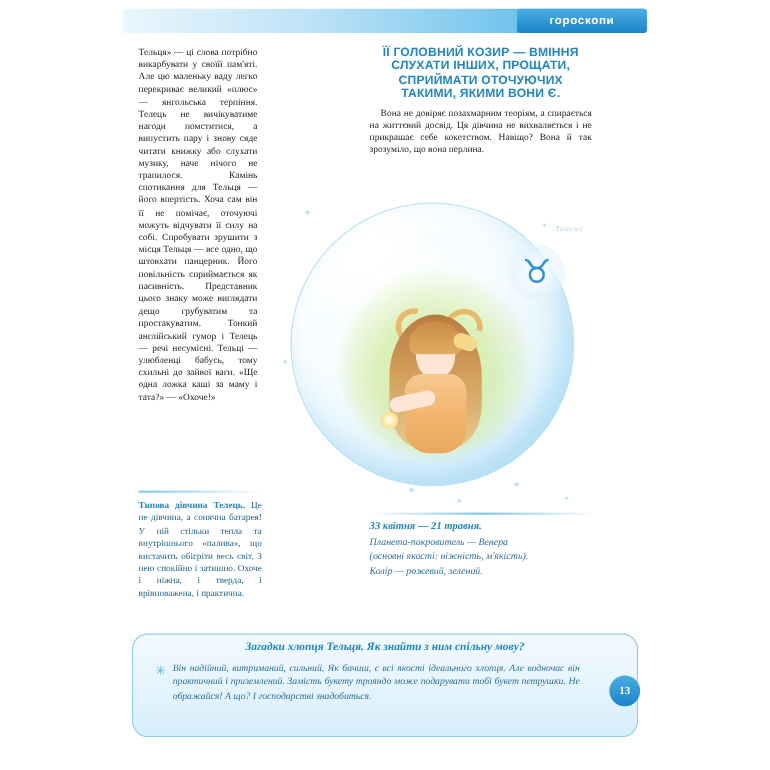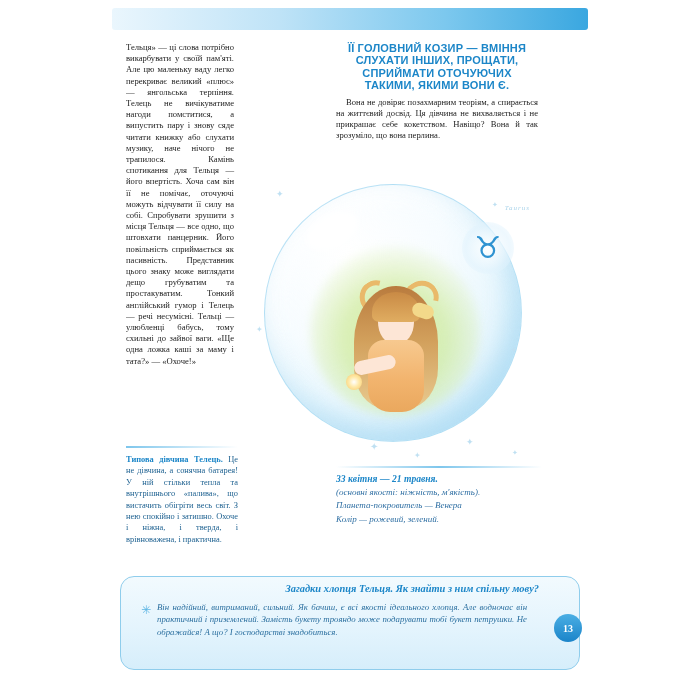--- a/index.html
+++ b/index.html
@@ -272,21 +272,21 @@
     height: 92px;
     background: linear-gradient(to bottom, #f2fafe 0%, #e4f4fd 55%, #d6eefb 100%);
     border: 1.5px solid #8fcdec;
     border-radius: 14px;
   }
   .panel-title {
     position: absolute;
     left: 40px;
     right: 40px;
     top: 6px;
-    text-align: right;
+    text-align: center;
     color: #1c86c8;
     font-family: "Liberation Serif", serif;
     font-weight: bold;
     font-style: italic;
     font-size: 10.4px;
   }
   .panel-body {
     position: absolute;
     left: 36px;
     right: 52px;
@@ -331,20 +331,21 @@
     height: 34px;
     pointer-events: none;
   }
 </style>
 </head>
 <body>
 
 <div class="page">
 
   <div class="header-band"></div>
+  <div class="header-tab">гороскопи</div>
 
   <div class="frame">
 
     <div class="col-left">
       <p>Тельця» — ці слова потрібно викарбувати у своїй пам'яті. Але цю маленьку ваду легко перекриває великий «плюс» — янгольська терпіння. Телець не вичікуватиме нагоди помститися, а випустить пару і знову сяде читати книжку або слухати музику, наче нічого не трапилося. Камінь спотикання для Тельця — його впертість. Хоча сам він її не помічає, оточуючі можуть відчувати її силу на собі. Спробувати зрушити з місця Тельця — все одно, що штовхати панцерник. Його повільність сприймається як пасивність. Представник цього знаку може виглядати дещо грубуватим та простакуватим. Тонкий англійський гумор і Телець — речі несумісні. Тельці — улюбленці бабусь, тому схильні до зайвої ваги. «Ще одна ложка каші за маму і тата?» — «Охоче!»</p>
     </div>
 
     <div class="col-right">
       <div class="kozir">Її головний козир — вміння слухати інших, прощати, сприймати оточуючих такими, якими вони є.</div>
       <p>Вона не довіряє позахмарним теоріям, а спирається на життєвий досвід. Ця дівчина не вихваляється і не прикрашає себе кокетством. Навіщо? Вона й так зрозуміло, що вона перлина.</p>
@@ -385,22 +386,22 @@
     </div>
 
     <div class="note-left-rule"></div>
     <div class="note-left">
       <span class="lead">Типова дівчина Телець.</span><span> Це не дівчина, а сонячна батарея! У ній стільки тепла та внутрішнього «палива», що вистачить обігріти весь світ. З нею спокійно і затишно. Охоче і ніжна, і тверда, і врівноважена, і практична.</span>
     </div>
 
     <div class="date-rule"></div>
     <div class="date-box">
       <div class="date-title">33 квітня — 21 травня.</div>
+      <div class="hand">Планета-покровитель — Венера</div>
       <div class="hand">(основні якості: ніжність, м'якість).</div>
-      <div class="hand">Планета-покровитель — Венера</div>
       <div class="hand">Колір — рожевий, зелений.</div>
     </div>
 
     <div class="panel">
       <div class="panel-title">Загадки хлопця Тельця. Як знайти з ним спільну мову?</div>
       <span class="snow">✳</span>
       <div class="panel-body">Він надійний, витриманий, сильний. Як бачиш, є всі якості ідеального хлопця. Але водночас він практичний і приземлений. Замість букету трояндо може подарувати тобі букет петрушки. Не ображайся! А що? І господарстві знадобиться.</div>
     </div>
 
     <div class="page-num">13</div>

